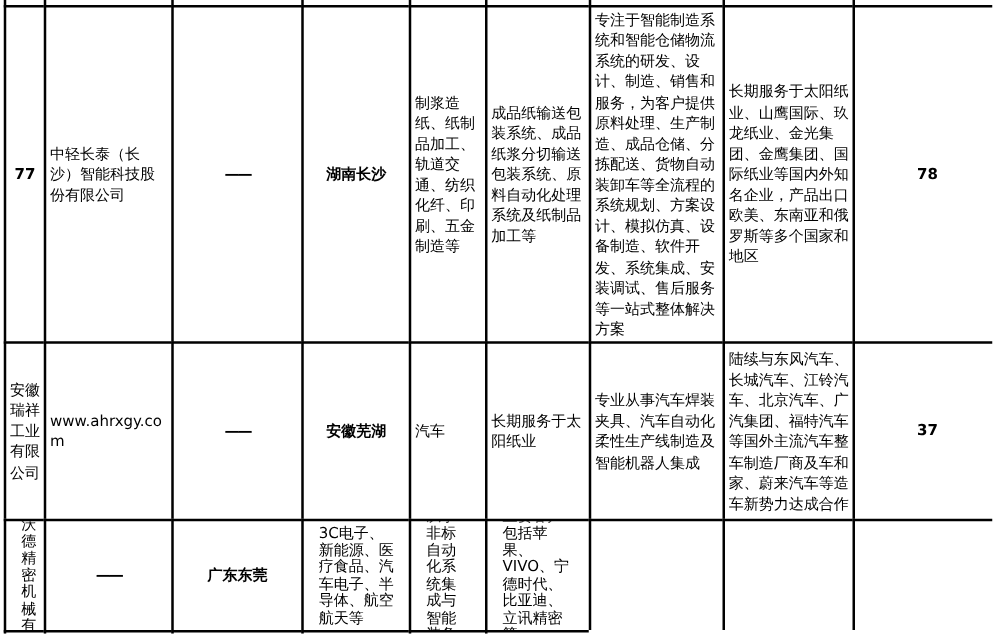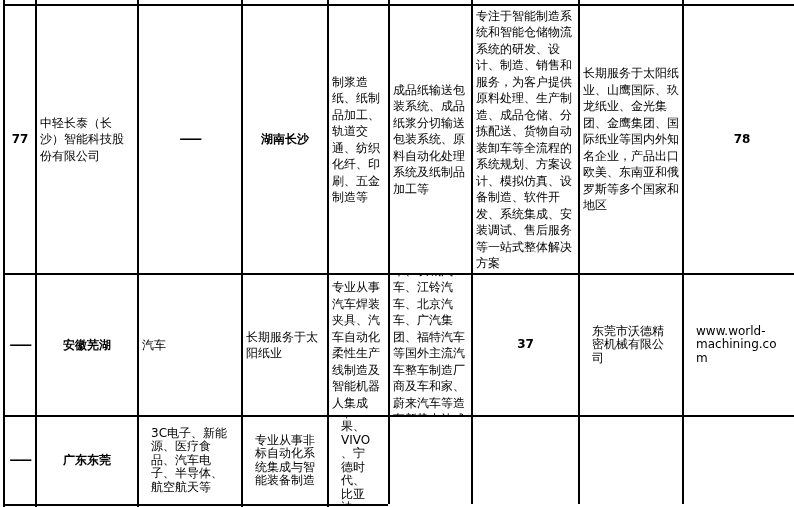--- a/index.html
+++ b/index.html
@@ -78,20 +78,26 @@
     <div class="c bt">
         <span>专注于智能制造系统和智能仓储物流系统的研发、设计、制造、销售和服务，为客户提供原料处理、生产制造、成品仓储、分拣配送、货物自动装卸车等全流程的系统规划、方案设计、模拟仿真、设备制造、软件开发、系统集成、安装调试、售后服务等一站式整体解决方案</span>
       </div>
     <div class="c bt">
         <span>长期服务于太阳纸业、山鹰国际、玖龙纸业、金光集团、金鹰集团、国际纸业等国内外知名企业，产品出口欧美、东南亚和俄罗斯等多个国家和地区</span>
       </div>
 
     <div class="c bt ctr">
         <span>78</span>
       </div>
+    <div class="c bt">
+        <span>安徽瑞祥工业有限公司</span>
+      </div>
+    <div class="c bt">
+        <span>www.ahrxgy.com</span>
+      </div>
     <div class="c bt ctr dash">
         <span>——</span>
       </div>
     <div class="c bt ctr">
         <span>安徽芜湖</span>
       </div>
     <div class="c bt">
         <span>汽车</span>
       </div>
     <div class="c bt">
@@ -102,23 +108,20 @@
       </div>
     <div class="c bt">
         <span>陆续与东风汽车、长城汽车、江铃汽车、北京汽车、广汽集团、福特汽车等国外主流汽车整车制造厂商及车和家、蔚来汽车等造车新势力达成合作</span>
       </div>
 
     <div class="c bt ctr tight">
         <span>37</span>
       </div>
     <div class="c bt tight">
         <span>东莞市沃德精密机械有限公司</span>
-      </div>
-    <div class="c bt tight">
-        <span>www.world-machining.com</span>
       </div>
     <div class="c bt ctr dash tight">
         <span>——</span>
       </div>
     <div class="c bt ctr tight">
         <span>广东东莞</span>
       </div>
     <div class="c bt tight">
         <span>3C电子、新能源、医疗食品、汽车电子、半导体、航空航天等</span>
       </div>

